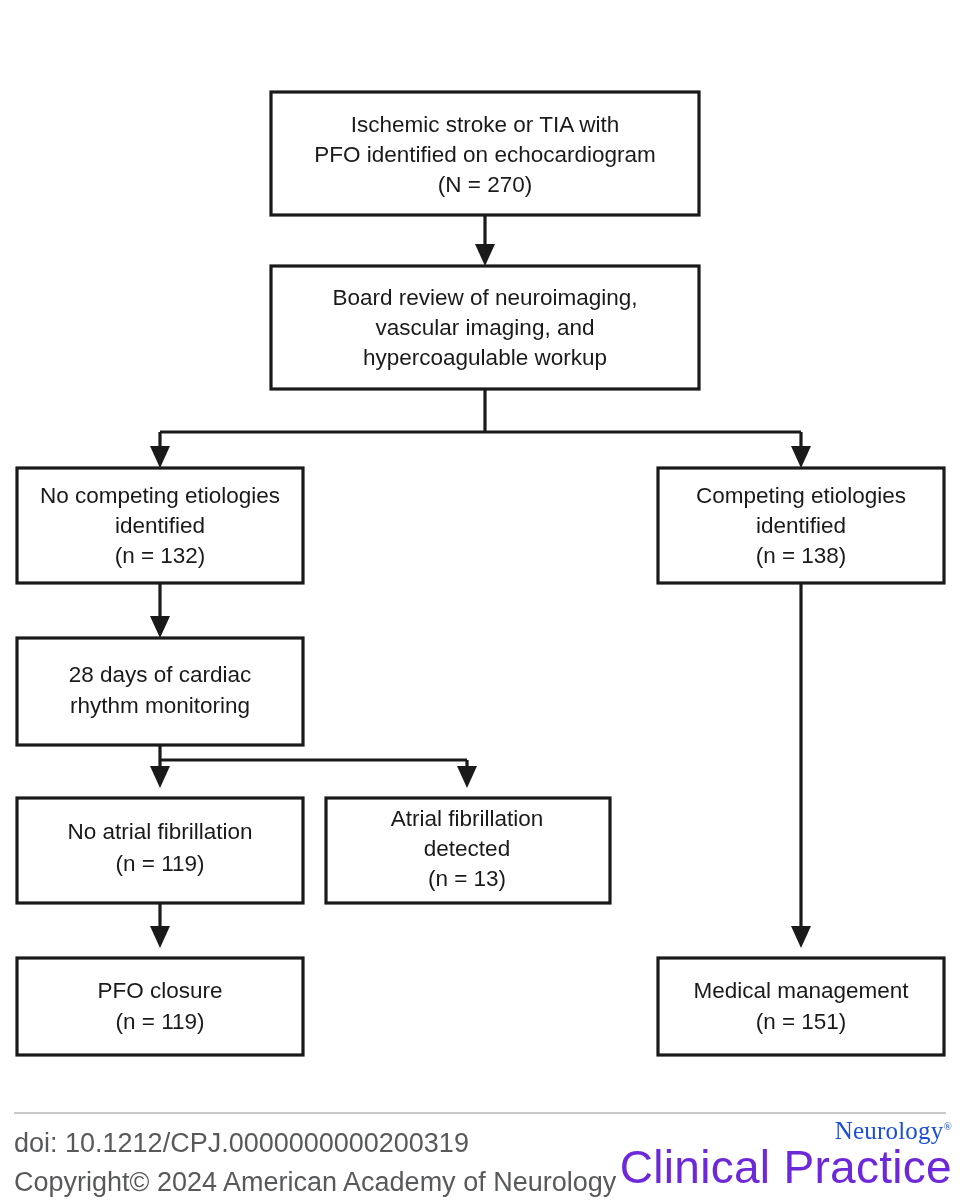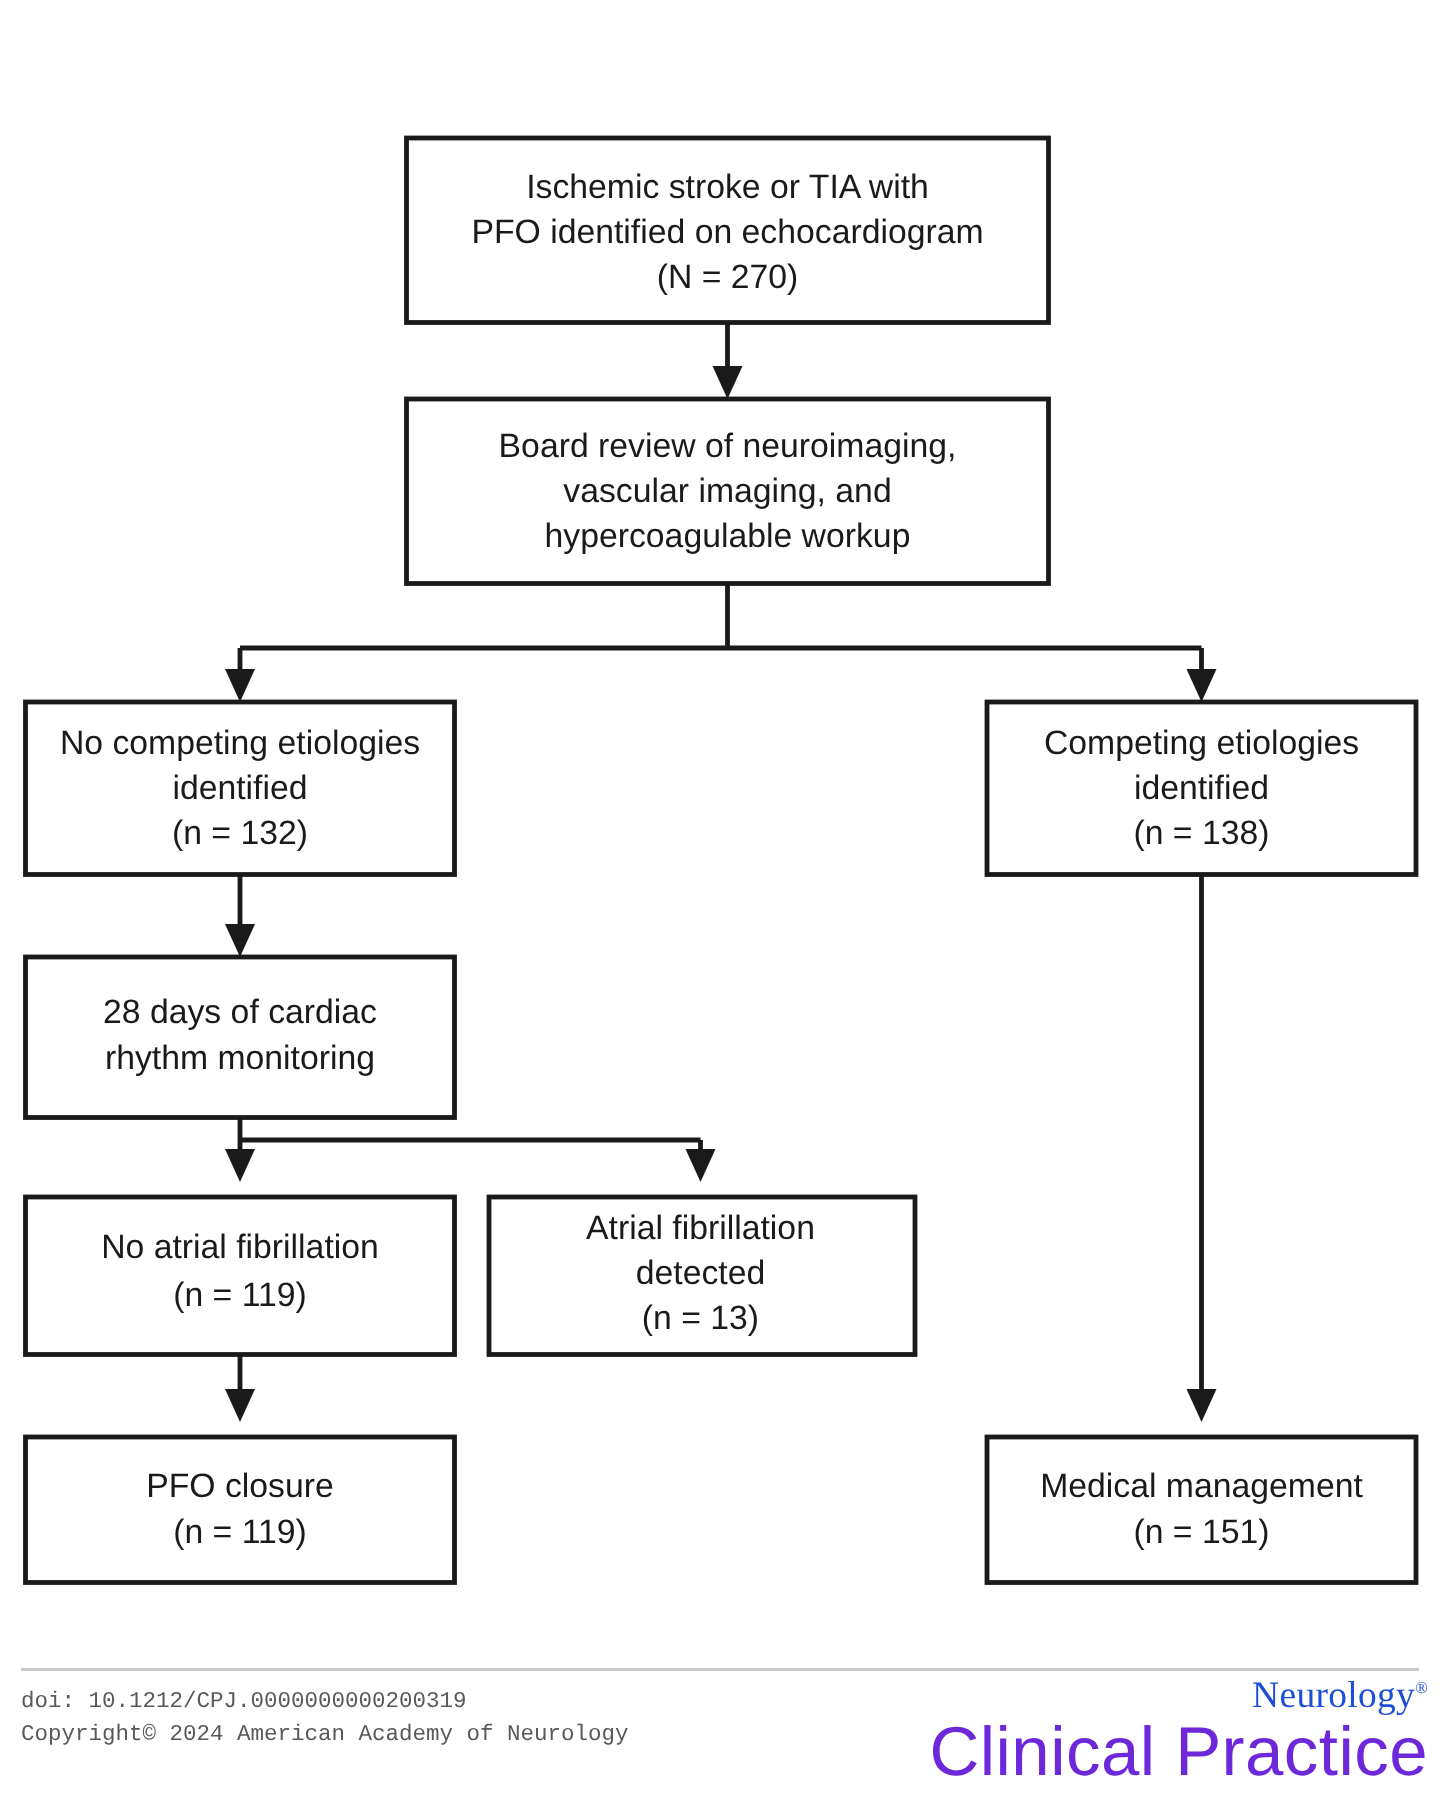--- a/index.html
+++ b/index.html
@@ -71,22 +71,22 @@
     height: 2px;
     background: #c9c9c9;
   }
   #footer-credits {
     position: absolute;
     left: 14px;
     top: 34px;
     line-height: 1.45;
   }
   .credit-line {
-    font-family: Liberation Mono, monospace;
-    font-size: 15px;
+    font-family: Liberation Sans, sans-serif;
+    font-size: 27px;
     color: #58595b;
     white-space: nowrap;
   }
   #journal-logo {
     position: absolute;
     right: 8px;
     top: 28px;
     text-align: right;
     line-height: 1;
   }

